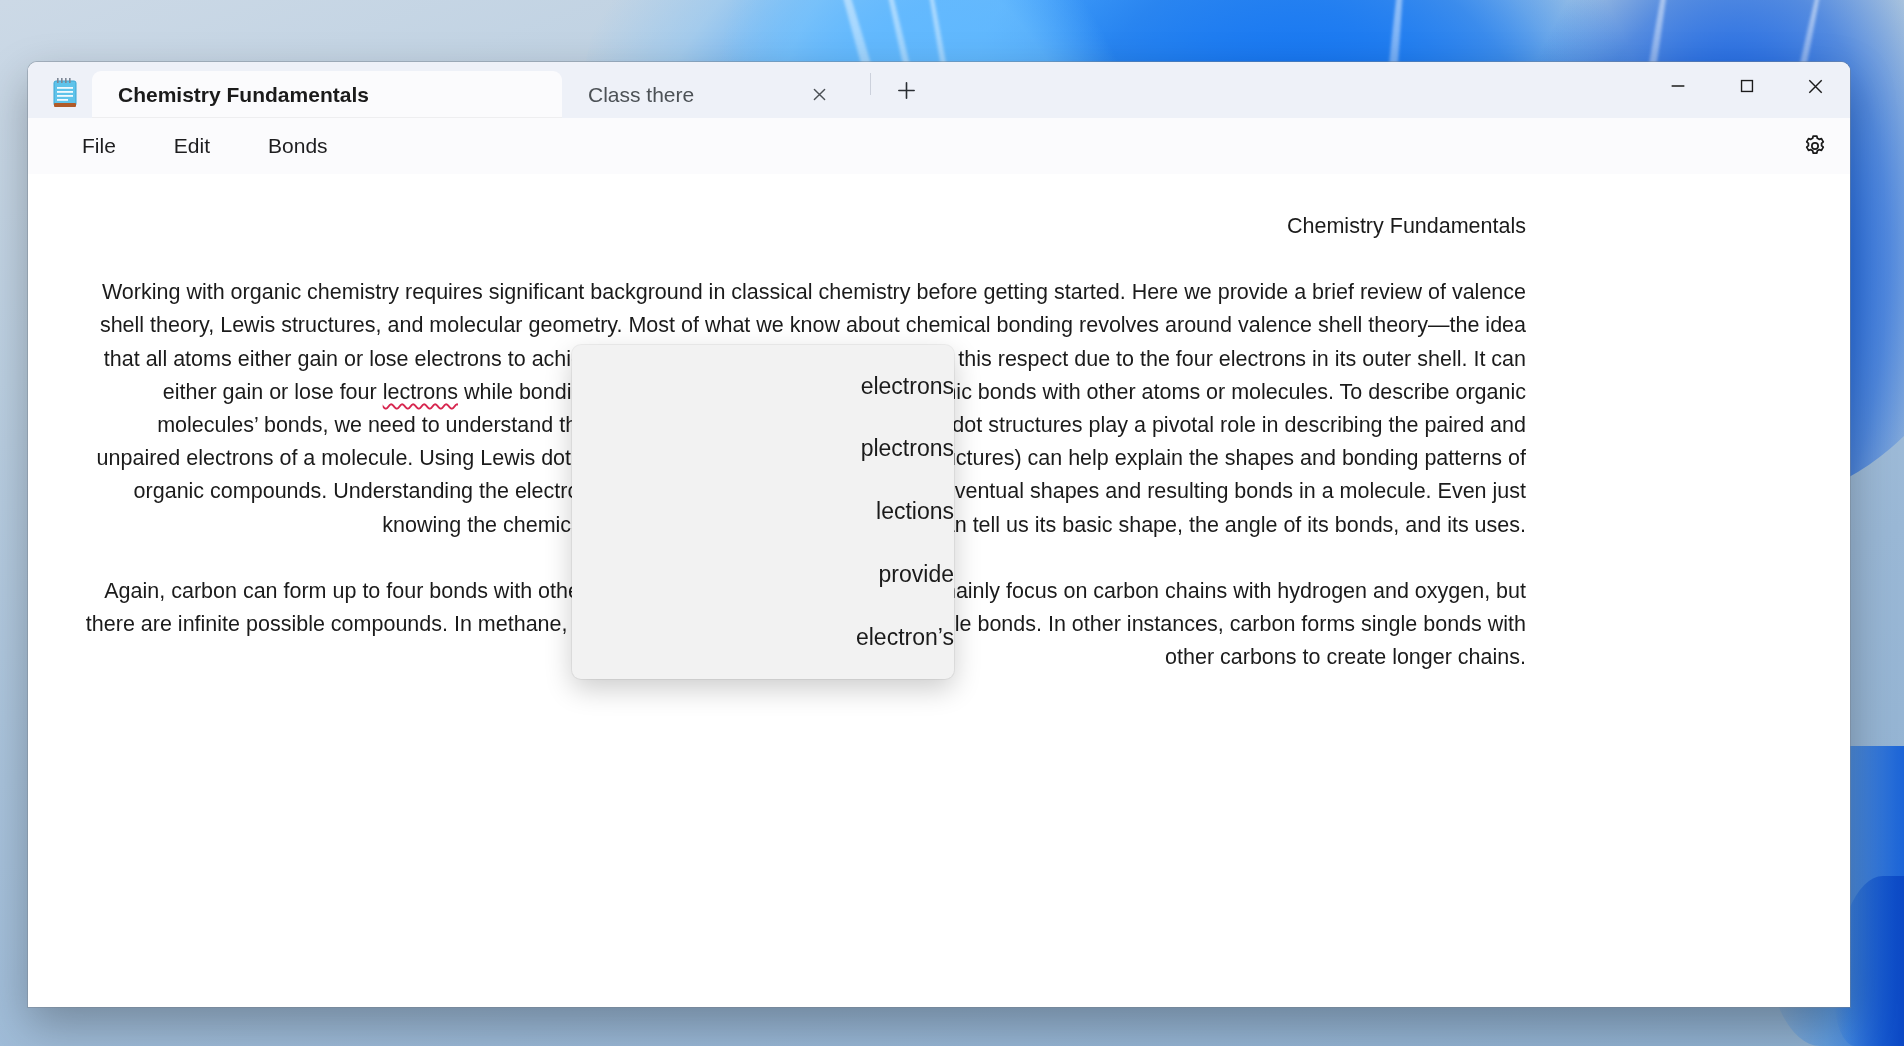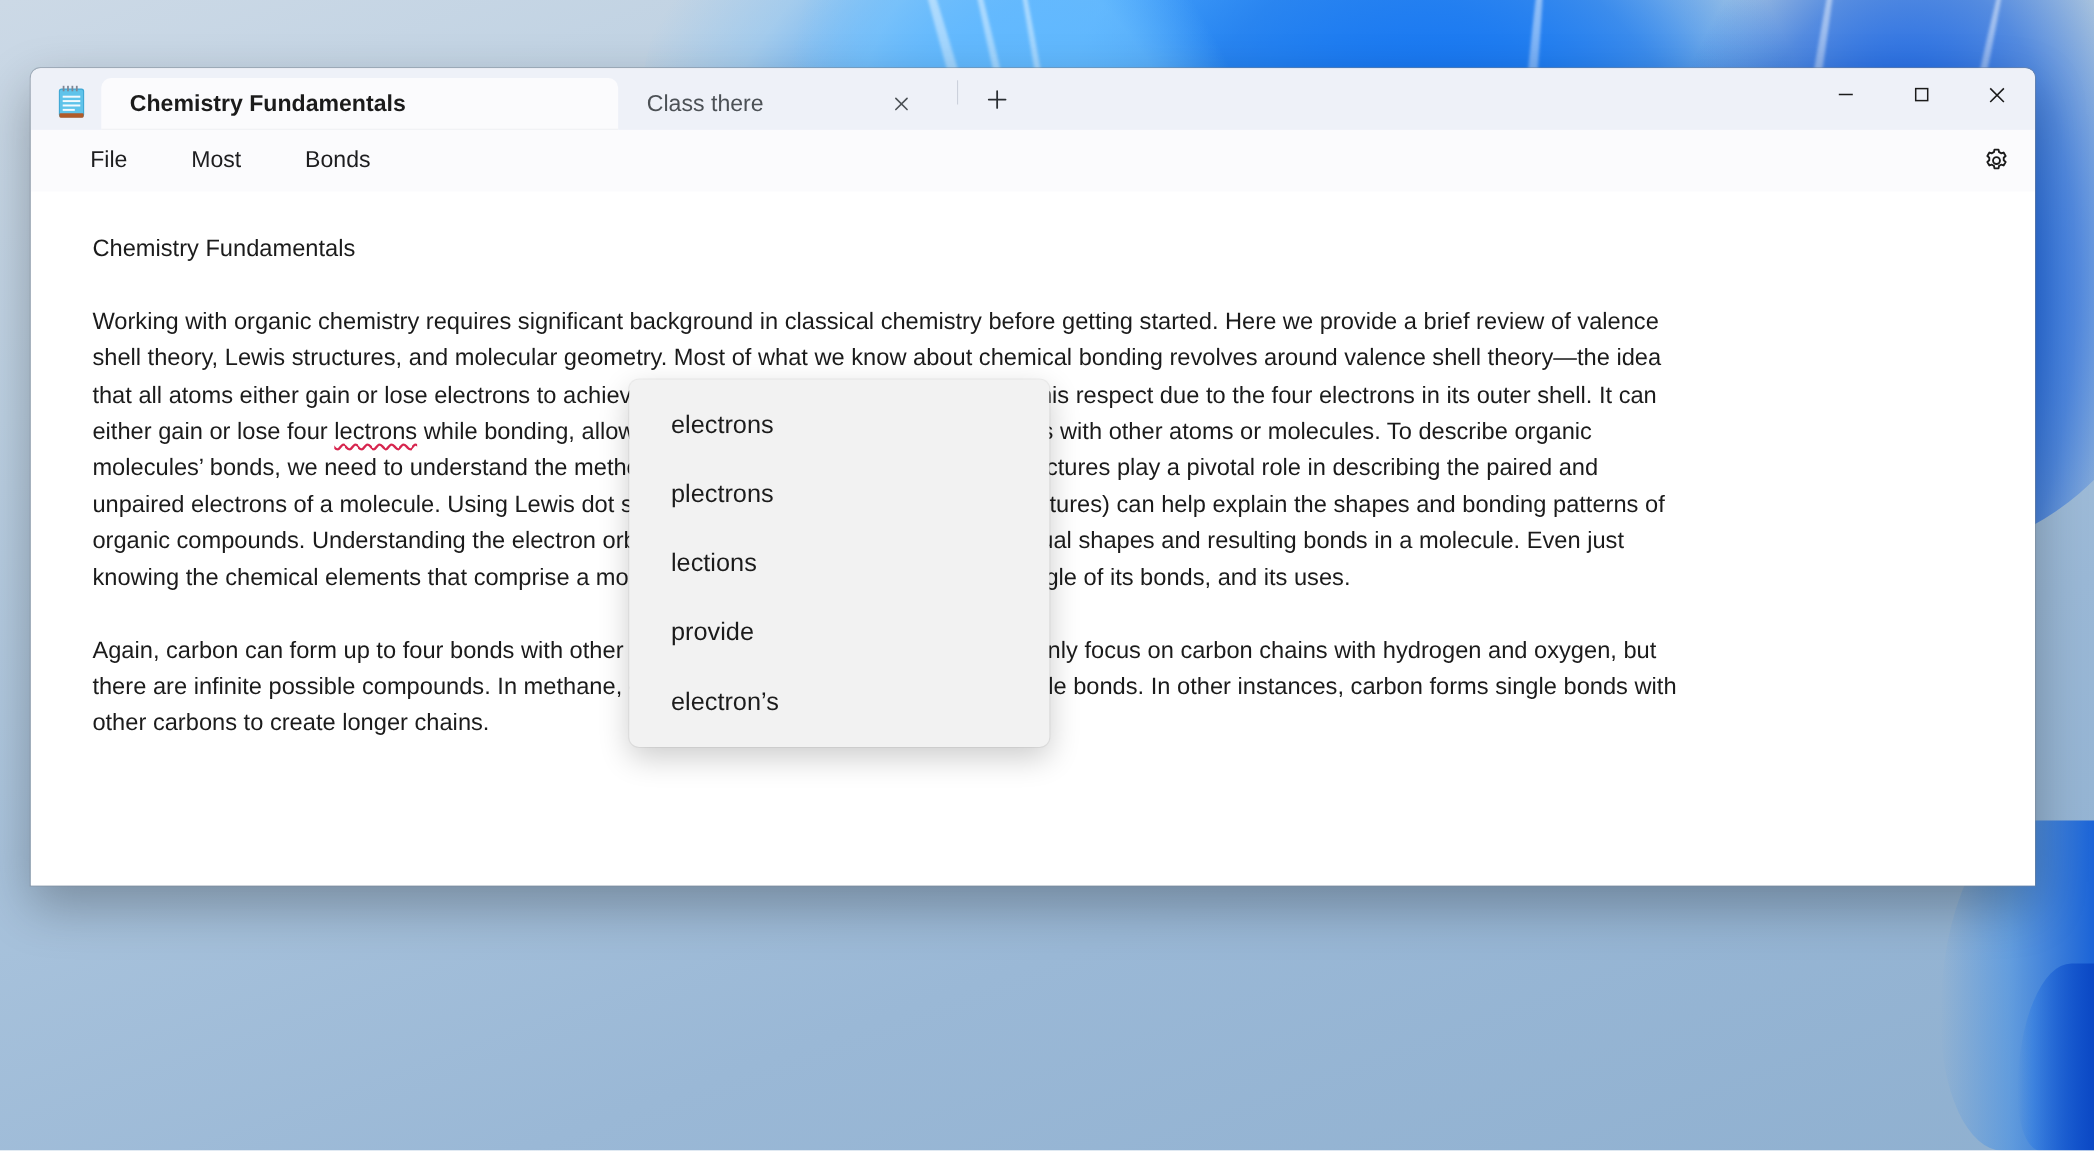--- a/index.html
+++ b/index.html
@@ -66,27 +66,28 @@
   .bottomright2 {
     position: absolute; right: 0; bottom: 0; width: 70px; height: 170px;
     background: linear-gradient(to left, rgba(10,70,195,0.95), rgba(25,110,230,0.3) 80%, rgba(60,150,240,0) 100%);
     border-radius: 70% 0 0 30%;
   }
 
   
   #app-window {
     position: absolute;
     left: 28px; top: 62px;
-    width: 1822px; height: 743px;
+    width: 1822px; height: 945px;
     background: #fbfbfd;
     border-radius: 9px 9px 0 0;
     box-shadow: 0 0 0 1px rgba(120,130,145,0.45), 0 18px 46px rgba(0,0,0,0.28);
     overflow: hidden;
     display: flex;
     flex-direction: column;
+    text-align: right;
   }
 
   
   #titlebar {
     position: relative;
     height: 56px;
     background: #eef1f8;
     display: flex;
     align-items: flex-end;
     flex: 0 0 auto;
@@ -291,21 +292,21 @@
         <div class="wc">
           <svg viewBox="0 0 22 22" width="21" height="21">
             <path d="M4.5 4.5 L17.5 17.5 M17.5 4.5 L4.5 17.5" stroke="#1b1b1b" stroke-width="1.5" stroke-linecap="butt"></path>
           </svg>
         </div>
       </div>
     </div>
 
     <div id="menubar">
       <div class="menu-item">File</div>
-      <div class="menu-item">Most</div>
+      <div class="menu-item">Edit</div>
       <div class="menu-item">Bonds</div>
       <div id="gear-btn">
         <svg viewBox="0 0 24 24" width="26" height="26" fill="none" stroke="#1b1b1b" stroke-width="1.6">
           <path d="M10.3 2.8 h3.4 l0.45 2.1 a7 7 0 0 1 1.75 1.02 l2.05 -0.67 l1.7 2.95 l-1.6 1.45 a7 7 0 0 1 0 2.0 l1.6 1.45 l-1.7 2.95 l-2.05 -0.67 a7 7 0 0 1 -1.75 1.02 l-0.45 2.1 h-3.4 l-0.45 -2.1 a7 7 0 0 1 -1.75 -1.02 l-2.05 0.67 l-1.7 -2.95 l1.6 -1.45 a7 7 0 0 1 0 -2.0 l-1.6 -1.45 l1.7 -2.95 l2.05 0.67 a7 7 0 0 1 1.75 -1.02 z" stroke-linejoin="round"></path>
           <circle cx="12" cy="12" r="2.9"></circle>
         </svg>
       </div>
     </div>
 
     <div id="doc">

